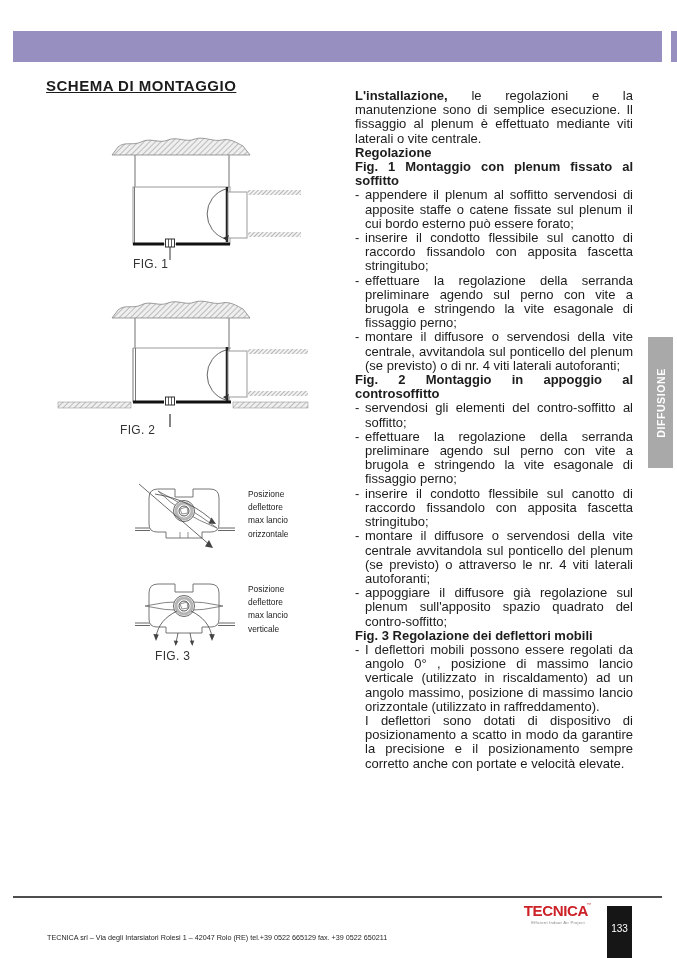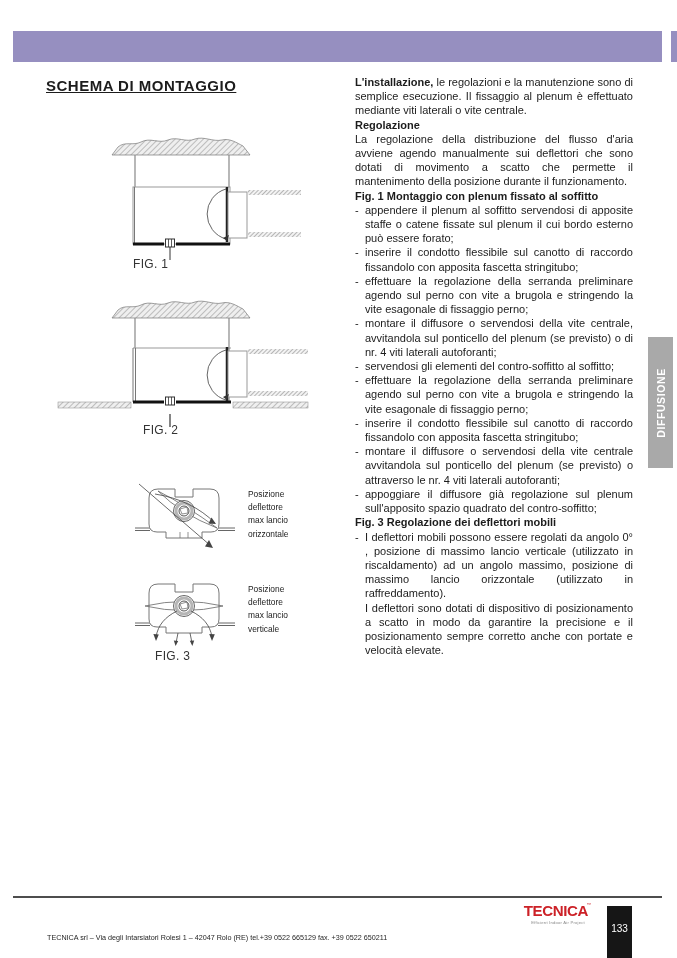--- a/index.html
+++ b/index.html
@@ -11,21 +11,21 @@
   .bar-main{left:13px;width:649px;}
   .bar-edge{left:671px;width:6px;}
   .section-heading{position:absolute;left:46px;top:77px;font-size:15px;font-weight:bold;letter-spacing:0.5px;text-decoration:underline;}
 
   
   .fig-svg{position:absolute;}
   .fig-label{position:absolute;font-size:12px;color:#333;letter-spacing:0.3px;}
   .defl-caption{position:absolute;left:248px;width:70px;font-size:8.4px;line-height:13.2px;color:#222;white-space:pre-line;}
 
   
-  .right-col{position:absolute;left:355px;top:75px;width:278px;font-size:11px;line-height:14.2px;text-align:justify;}
+  .right-col{position:absolute;left:355px;top:89px;width:278px;font-size:13px;line-height:14.2px;text-align:justify;}
   .right-col p{margin:0;}
   .lead{font-weight:bold;}
   .blk-head{font-weight:bold;margin:0;}
   .sp-reg{margin-top:20px;}
   .sp-fig1{margin-top:29px;}
   .sp-fig2{margin-top:16px;}
   .sp-fig3{margin-top:17px;}
   ul.dash{list-style:none;margin:0;padding:0;}
   ul.dash li{display:flex;}
   ul.dash .dash-ch{flex:none;width:10px;}
@@ -123,21 +123,21 @@
 
     <path d="M176,60 A26,26 0 0 0 176,110" fill="none" stroke="#666" stroke-width="1"></path>
 
     <line x1="177" y1="57" x2="177" y2="111" stroke="#222" stroke-width="2.5"></line>
     <rect x="178" y="61" width="19" height="46" fill="#fff" stroke="#999" stroke-width="1"></rect>
     <path d="M173,107 l6,-3 l-2,6 z" fill="#333"></path>
 
     <rect x="198" y="59" width="60" height="5" fill="url(#hatchDense)"></rect>
     <rect x="198" y="101" width="60" height="5" fill="url(#hatchDense)"></rect>
   </svg>
-  <div class="fig-label" style="left:143px;top:423px;">FIG. 2</div>
+  <div class="fig-label" style="left:120px;top:423px;">FIG. 2</div>
 
   <svg class="fig-svg" style="left:125px;top:478px;" width="120" height="85" viewBox="0 0 120 85">
 
     <line x1="10" y1="50" x2="25" y2="50" stroke="#666" stroke-width="1"></line>
     <line x1="10" y1="52.5" x2="25" y2="52.5" stroke="#666" stroke-width="1"></line>
     <line x1="93" y1="50" x2="110" y2="50" stroke="#666" stroke-width="1"></line>
     <line x1="93" y1="52.5" x2="110" y2="52.5" stroke="#666" stroke-width="1"></line>
 
     <path d="M33,11 h17 v8 h18 v-8 h17 q9,0 9,9 v26 q0,8 -8,8 h-9 v6 h-36 v-6 h-9 q-8,0 -8,-8 v-26 q0,-9 9,-9 z" fill="#fff" stroke="#777" stroke-width="1"></path>
     <line x1="55" y1="54" x2="55" y2="60" stroke="#777" stroke-width="0.8"></line>
@@ -186,21 +186,20 @@
   <div class="defl-caption" style="top:583px;">Posizione
 deflettore
 max lancio
 verticale</div>
   <div class="fig-label" style="left:155px;top:649px;">FIG. 3</div>
 
   <div class="right-col">
     <p><span class="lead">L'installazione,</span><span> le regolazioni e la manutenzione sono di semplice esecuzione. Il fissaggio al plenum è effettuato mediante viti laterali o vite centrale.</span></p>
 
     <p class="blk-head sp-reg">Regolazione</p>
-    <p>La regolazione della distribuzione del flusso d'aria avviene agendo manualmente sui deflettori che sono dotati di movimento a scatto che permette il mantenimento della posizione durante il funzionamento.</p>
 
     <p class="blk-head sp-fig1">Fig. 1 Montaggio con plenum fissato al soffitto</p>
     <ul class="dash">
       <li>
           <span class="dash-ch">-</span>
           <span class="li-txt">appendere il plenum al soffitto servendosi di apposite staffe o catene fissate sul plenum il cui bordo esterno può essere forato;</span>
         </li>
       <li>
           <span class="dash-ch">-</span>
           <span class="li-txt">inserire il condotto flessibile sul canotto di raccordo fissandolo con apposita fascetta stringitubo;</span>
@@ -208,20 +207,21 @@
       <li>
           <span class="dash-ch">-</span>
           <span class="li-txt">effettuare la regolazione della serranda preliminare agendo sul perno con vite a brugola e stringendo la vite esagonale di fissaggio perno;</span>
         </li>
       <li>
           <span class="dash-ch">-</span>
           <span class="li-txt">montare il diffusore o servendosi della vite centrale, avvitandola sul ponticello del plenum (se previsto) o di nr. 4 viti laterali autoforanti;</span>
         </li>
     </ul>
 
+    <p class="blk-head sp-fig2">Fig. 2  Montaggio in appoggio al controsoffitto</p>
     <ul class="dash">
       <li>
           <span class="dash-ch">-</span>
           <span class="li-txt">servendosi gli elementi del contro-soffitto al soffitto;</span>
         </li>
       <li>
           <span class="dash-ch">-</span>
           <span class="li-txt">effettuare la regolazione della serranda preliminare agendo sul perno con vite a brugola e stringendo la vite esagonale di fissaggio perno;</span>
         </li>
       <li>

